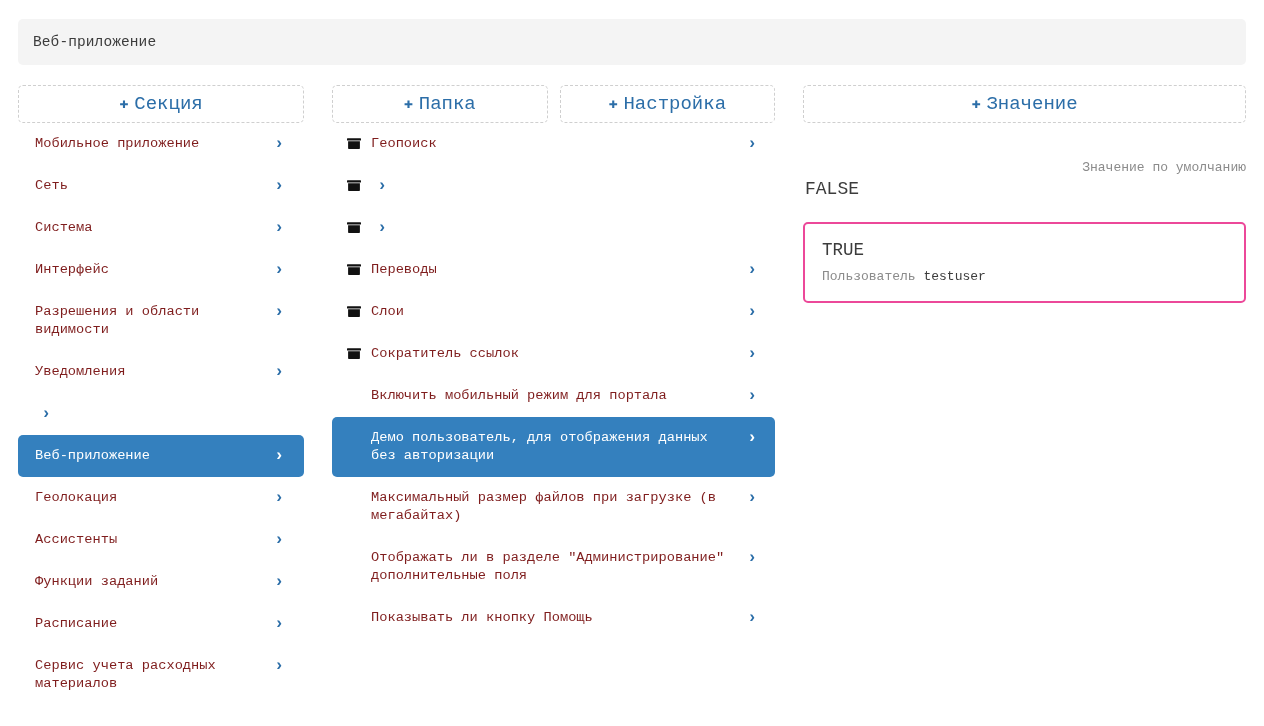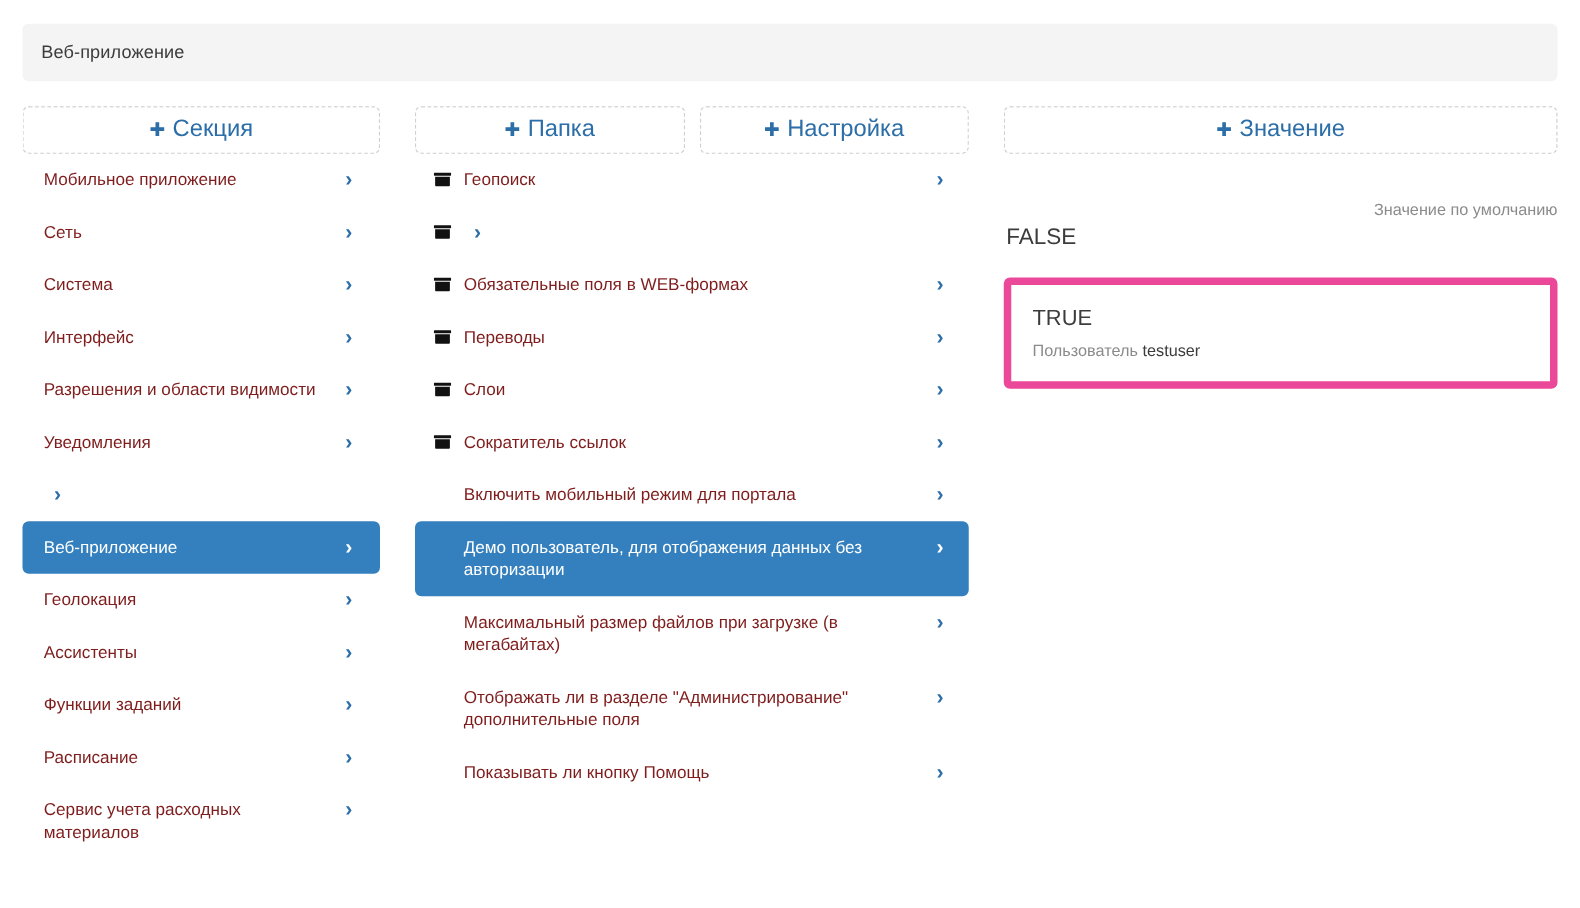--- a/index.html
+++ b/index.html
@@ -12,20 +12,21 @@
     background: #ffffff;
     font-family: "Liberation Sans", "DejaVu Sans", sans-serif;
     overflow: hidden;
   }
 
   #app {
     position: relative;
     width: 1264px;
     height: 726px;
     background: #ffffff;
+    font-family: Liberation Mono, monospace;
   }
 
   
   .header-bar {
     position: absolute;
     left: 18px;
     top: 19px;
     width: 1228px;
     height: 46px;
     background: #f4f4f4;
@@ -157,21 +158,21 @@
   }
   .default-value {
     color: #3c3c3c;
     font-size: 18px;
     line-height: 24px;
     margin-top: 1px;
   }
 
   .value-card {
     margin-top: 21px;
-    border: 6px solid #ec4899;
+    border: 2px solid #ec4899;
     border-radius: 5px;
     background: #ffffff;
     padding: 15px 17px 16px 17px;
     cursor: pointer;
   }
   .value-card-title {
     color: #3c3c3c;
     font-size: 17.5px;
     line-height: 23px;
   }
@@ -285,21 +286,20 @@
               </svg>
             </span>
             <span class="chev">›</span>
           </div>
           <div class="row">
             <span class="folder-icon">
               <svg width="14" height="13" viewBox="0 0 14 13">
                 <path d="M0.6 1.2 h12.8 a0.6 0.6 0 0 1 0.6 0.6 v1.1 a0.6 0.6 0 0 1 -0.6 0.6 h-12.8 a0.6 0.6 0 0 1 -0.6 -0.6 v-1.1 a0.6 0.6 0 0 1 0.6 -0.6 z M1.1 4.3 h11.8 v6.9 a0.7 0.7 0 0 1 -0.7 0.7 h-10.4 a0.7 0.7 0 0 1 -0.7 -0.7 z" fill="#111111"></path>
               </svg>
             </span>
-            <span class="row-text">Обязательные поля в WEB-формах</span>
             <span class="chev">›</span>
           </div>
           <div class="row">
             <span class="folder-icon">
               <svg width="14" height="13" viewBox="0 0 14 13">
                 <path d="M0.6 1.2 h12.8 a0.6 0.6 0 0 1 0.6 0.6 v1.1 a0.6 0.6 0 0 1 -0.6 0.6 h-12.8 a0.6 0.6 0 0 1 -0.6 -0.6 v-1.1 a0.6 0.6 0 0 1 0.6 -0.6 z M1.1 4.3 h11.8 v6.9 a0.7 0.7 0 0 1 -0.7 0.7 h-10.4 a0.7 0.7 0 0 1 -0.7 -0.7 z" fill="#111111"></path>
               </svg>
             </span>
             <span class="row-text">Переводы</span>
             <span class="chev">›</span>

